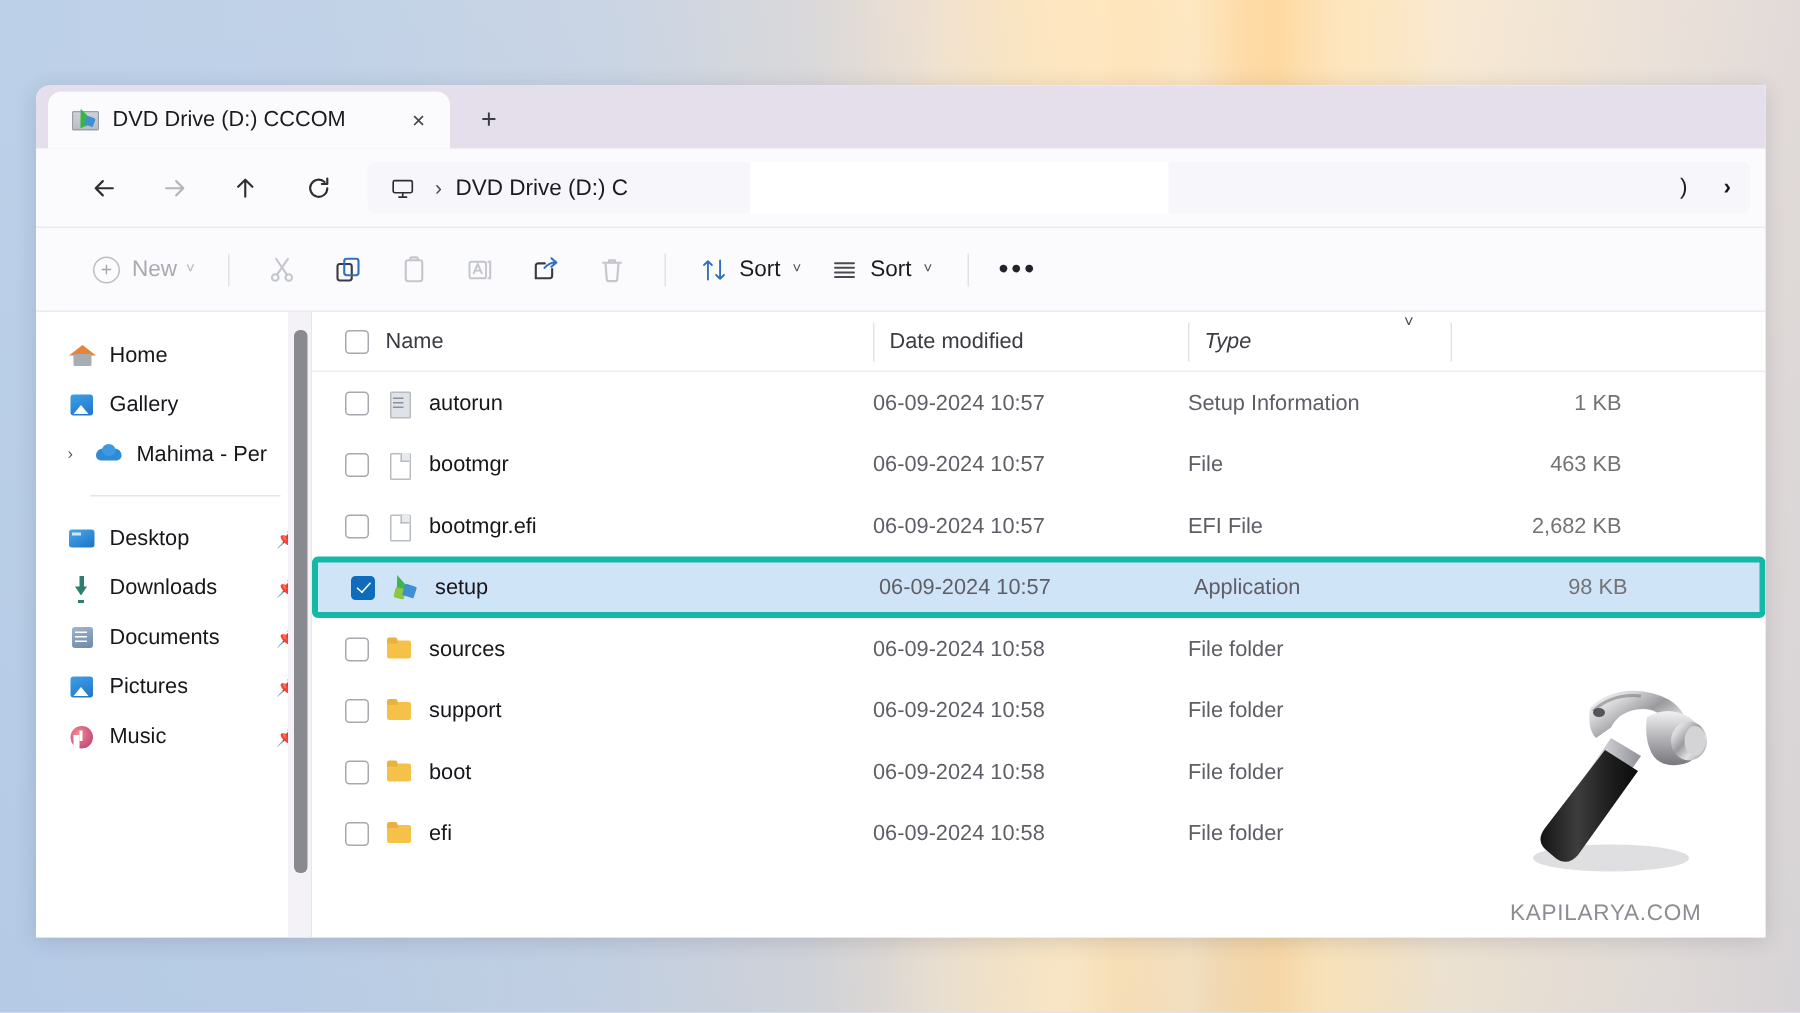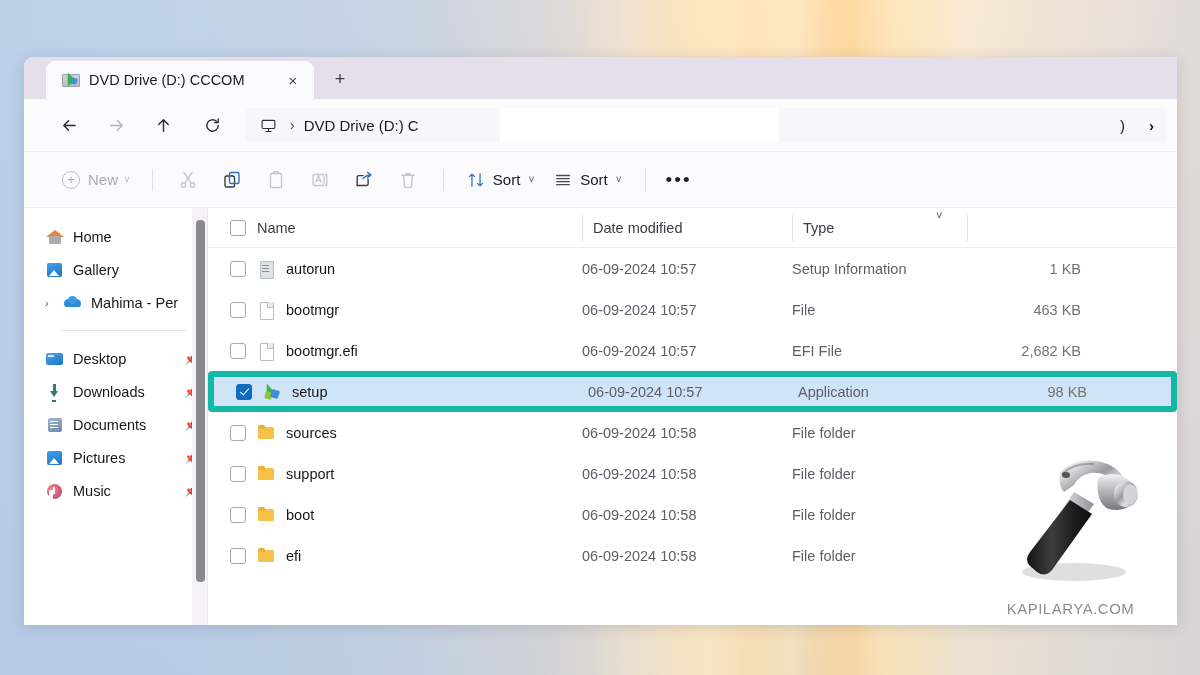--- a/index.html
+++ b/index.html
@@ -53,21 +53,21 @@
     box-shadow: 0 2px 14px rgba(40,45,70,0.16);
   }
 
   
   .tabstrip {
     position: relative;
     height: 42px;
     background: #e4dfea;
     display: flex;
     align-items: flex-end;
-    padding-left: 22px;
+    padding-left: 8px;
   }
   .tab {
     position: relative;
     display: flex; align-items: center;
     gap: 9px;
     height: 38px;
     padding: 0 8px 0 16px;
     background: #fbfbfd;
     border-radius: 9px 9px 0 0;
     min-width: 268px;
@@ -388,21 +388,21 @@
     transform: rotate(42deg);
   }
 
   .row {
     display: flex; align-items: center;
     height: 41px;
     position: relative;
   }
   .row.selected {
     background: #cfe4f7;
-    border: 6px solid #14b8a6;
+    border: 4px solid #14b8a6;
     border-radius: 4px;
   }
   .cell-name {
     display: flex; align-items: center;
     gap: 11px;
     padding-left: 22px;
     width: 374px;
     flex: none;
   }
   .fname { font-size: 14.5px; color: #17171b; }
@@ -655,21 +655,21 @@
 
       <div class="col-headers">
         <div class="ch" style="width:374px; padding-left:22px;">
           <span class="cb"></span>
           <span style="margin-left:11px">Name</span>
         </div>
         <div class="ch" style="width:210px; padding-left:11px;">
           <span class="divline"></span>
           <span>Date modified</span>
         </div>
-        <div class="ch" style="width:175px; padding-left:11px;">
+        <div class="ch" style="width:175px; padding-left:11px;font-style:italic;">
           <span class="divline"></span>
           <span>Type</span>
         </div>
         <div class="ch" style="width:1px;">
           <span class="divline"></span>
         </div>
         <div class="sort-chevron">˅</div>
       </div>
 
       <div class="row">

